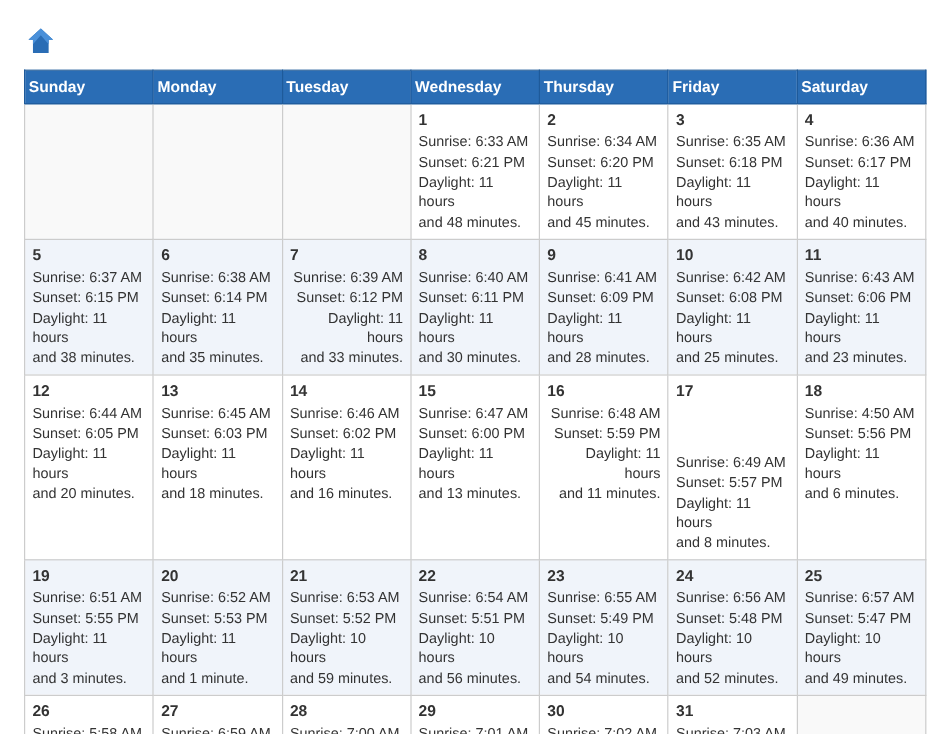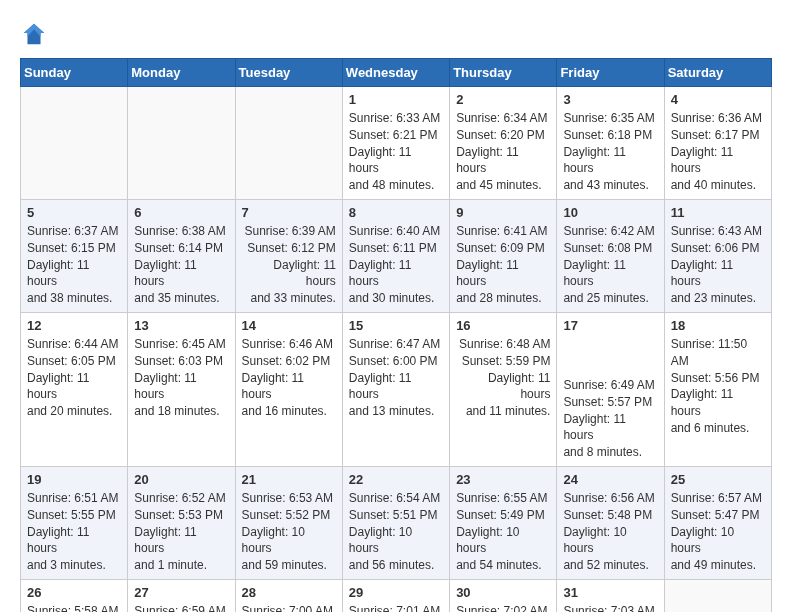--- a/index.html
+++ b/index.html
@@ -248,21 +248,21 @@
         </td>
         <td>
           <div class="day-number">17</div>
           <div class="day-info" style="white-space: pre-line; margin-top: 44px;">Sunrise: 6:49 AM
 Sunset: 5:57 PM
 Daylight: 11 hours
 and 8 minutes.</div>
         </td>
         <td>
           <div class="day-number">18</div>
-          <div class="day-info" style="white-space: pre-line;">Sunrise: 11:50 AM
+          <div class="day-info" style="white-space: pre-line;">Sunrise: 4:50 AM
 Sunset: 5:56 PM
 Daylight: 11 hours
 and 6 minutes.</div>
         </td>
       </tr>
       <tr class="row-shaded">
         <td>
           <div class="day-number">19</div>
           <div class="day-info" style="white-space: pre-line;">Sunrise: 6:51 AM
 Sunset: 5:55 PM

